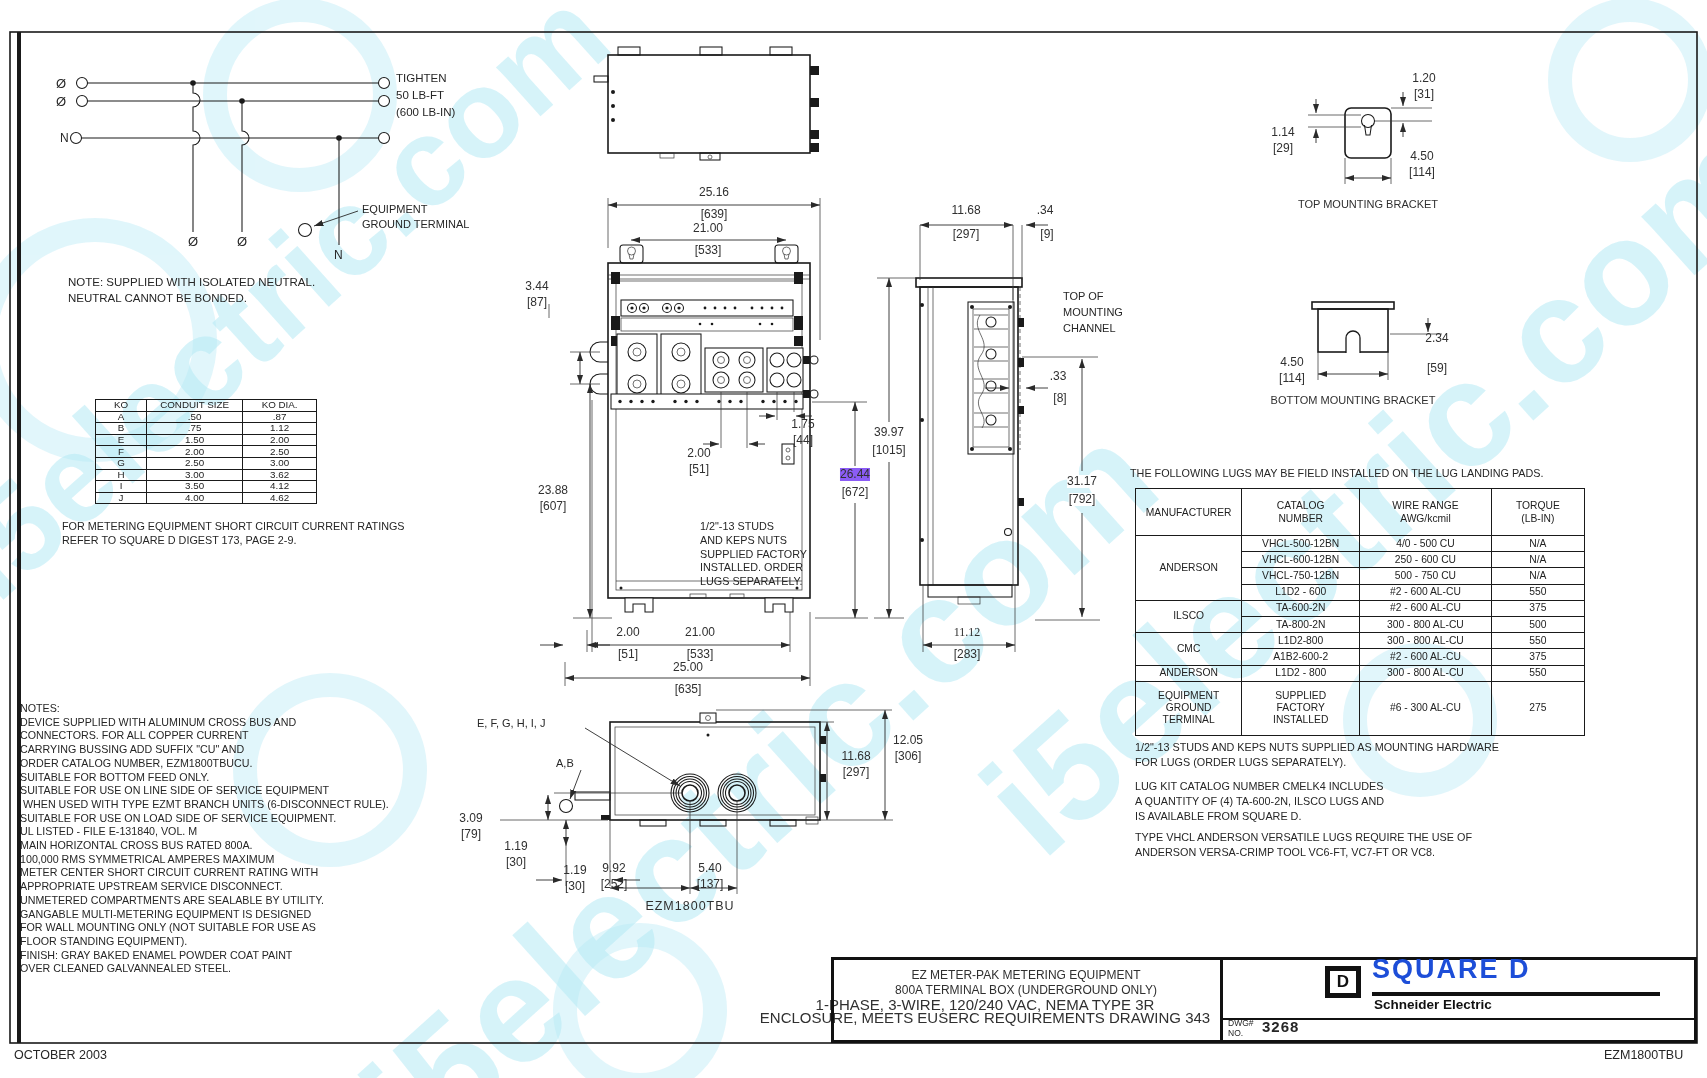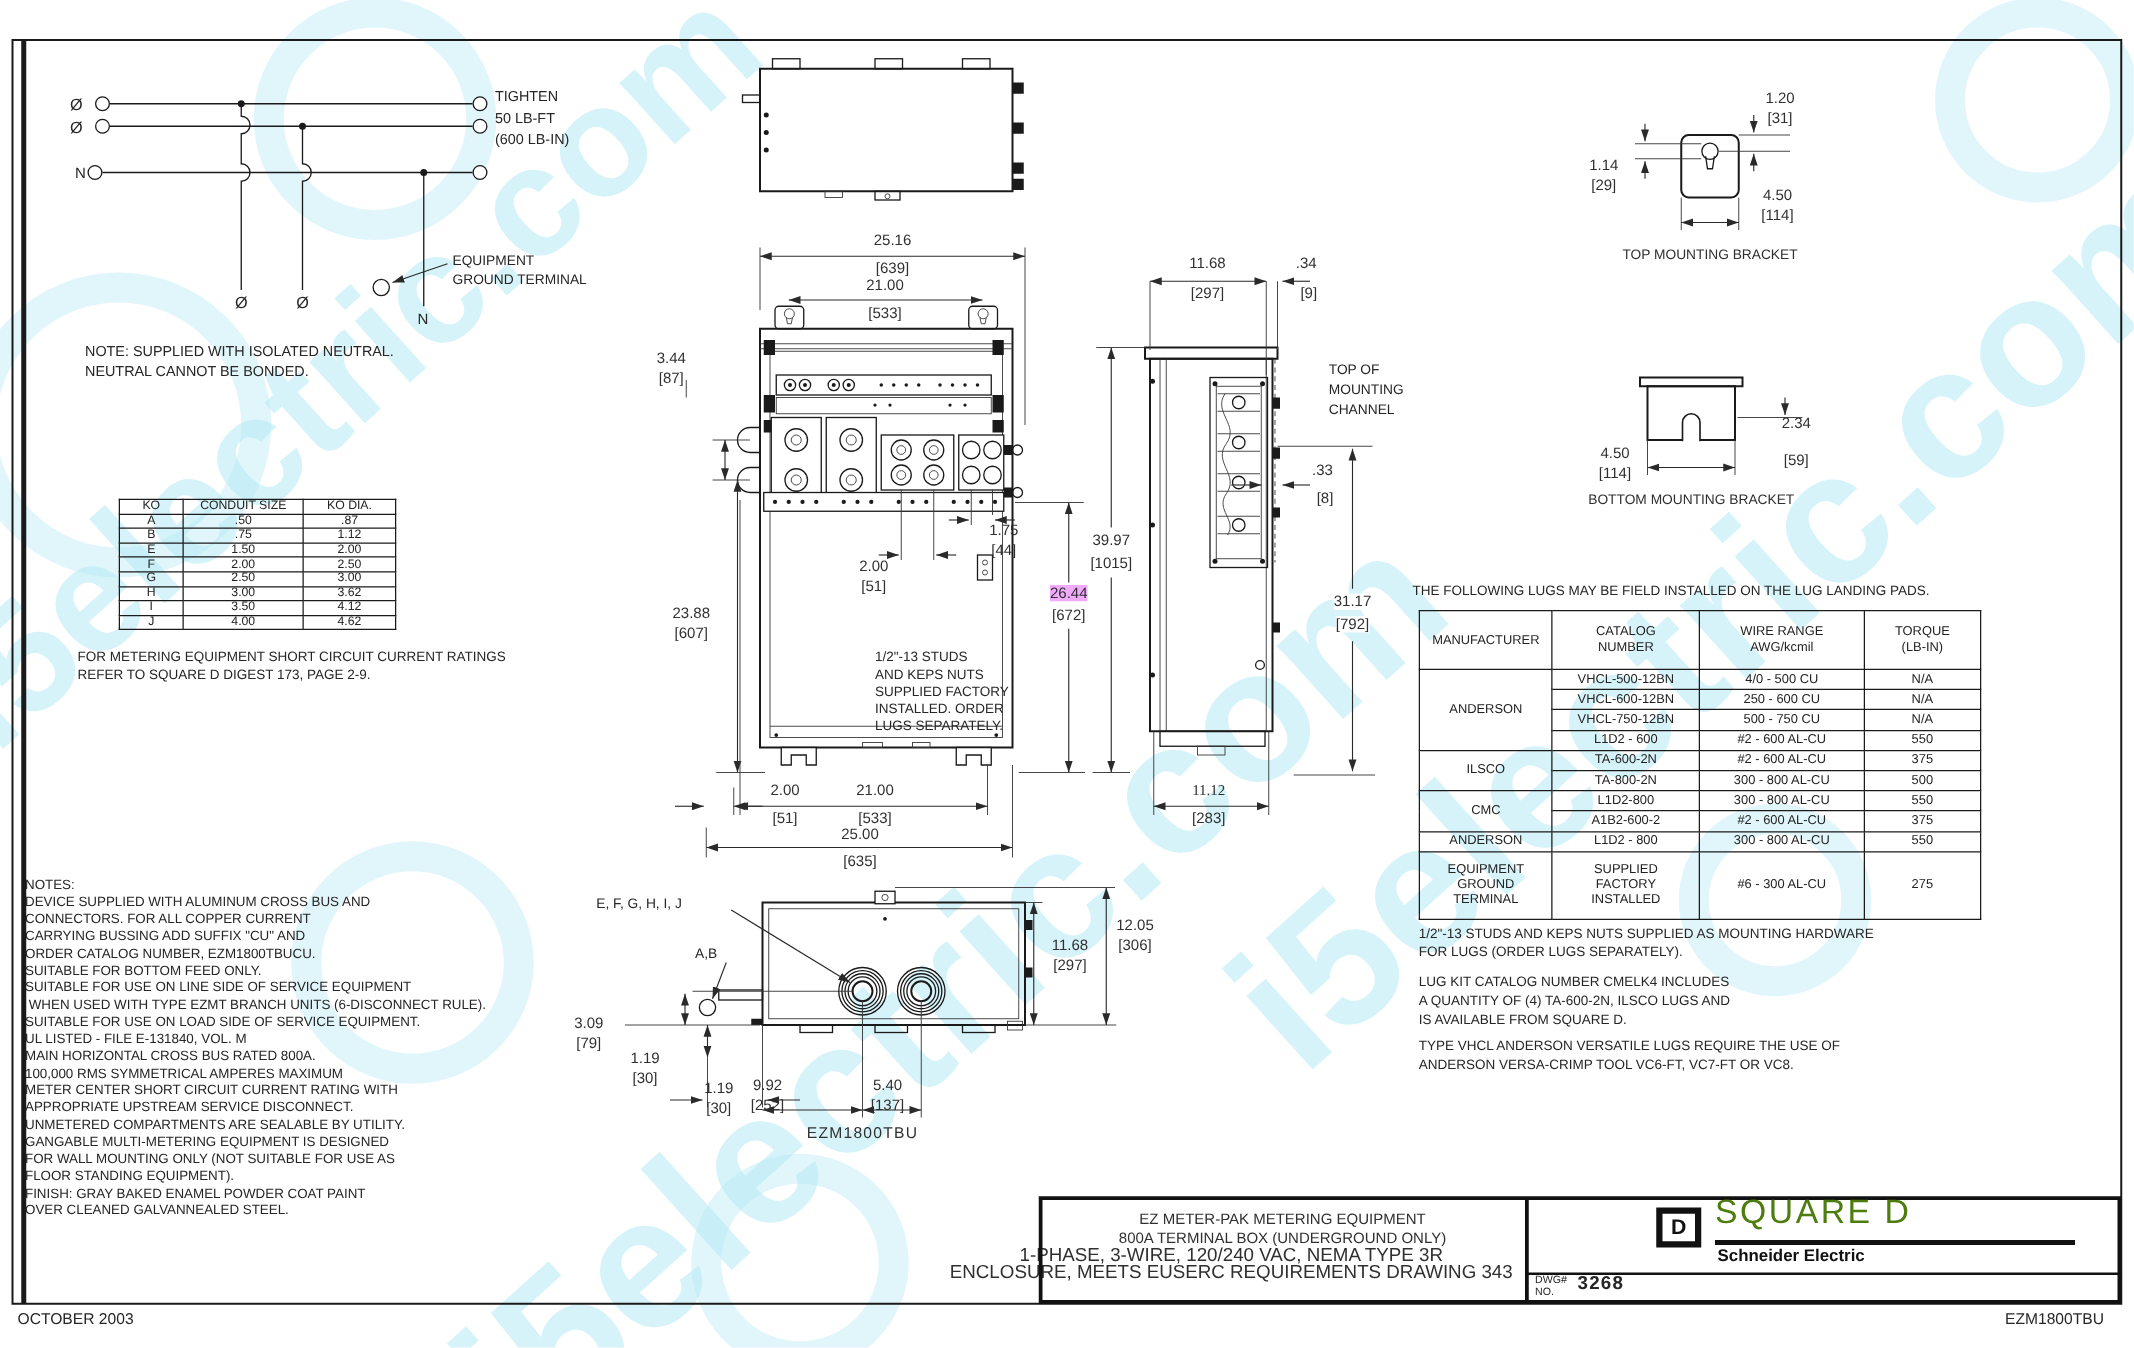--- a/index.html
+++ b/index.html
@@ -494,21 +494,21 @@
 <div class="dim" style="left:708px;top:222px;">21.00</div>
 <div class="dim" style="left:708px;top:244px;">[533]</div>
 <div class="dim" style="left:537px;top:280px;">3.44</div>
 <div class="dim" style="left:537px;top:296px;">[87]</div>
 <div class="dim" style="left:553px;top:484px;">23.88</div>
 <div class="dim" style="left:553px;top:500px;">[607]</div>
 <div class="dim" style="left:699px;top:447px;">2.00</div>
 <div class="dim" style="left:699px;top:463px;">[51]</div>
 <div class="dim" style="left:803px;top:418px;">1.75</div>
 <div class="dim" style="left:803px;top:434px;">[44]</div>
-<div class="dim" style="left:855px;top:468px;background:#f0abfc;">26.44</div>
+<div class="dim" style="left:855px;top:468px;background:#8b5cf6;">26.44</div>
 <div class="dim" style="left:855px;top:486px;background:#fff;">[672]</div>
 <div class="dim" style="left:889px;top:426px;background:#fff;">39.97</div>
 <div class="dim" style="left:889px;top:444px;background:#fff;">[1015]</div>
 <div class="dim" style="left:628px;top:626px;">2.00</div>
 <div class="dim" style="left:628px;top:648px;">[51]</div>
 <div class="dim" style="left:700px;top:626px;">21.00</div>
 <div class="dim" style="left:700px;top:648px;">[533]</div>
 <div class="dim" style="left:688px;top:661px;">25.00</div>
 <div class="dim" style="left:688px;top:683px;">[635]</div>
 <div class="dim" style="left:966px;top:204px;">11.68</div>
@@ -637,21 +637,21 @@
   <div class="tb-line" style="left:386px;top:58px;width:477px;height:2px;"></div>
 </div>
 <div class="dim pre ctr" style="left:1026px;top:968px;font-size:12px;line-height:14.5px;white-space:pre;">EZ METER-PAK METERING EQUIPMENT
 800A TERMINAL BOX (UNDERGROUND ONLY)</div>
 <div class="dim pre ctr" style="left:985px;top:998px;font-size:15px;line-height:13px;white-space:pre;">1-PHASE, 3-WIRE, 120/240 VAC, NEMA TYPE 3R
 ENCLOSURE, MEETS EUSERC REQUIREMENTS DRAWING 343</div>
 <div class="abs" style="left:1325px;top:966px;width:26px;height:22px;border:5px solid #111;z-index:5;
             display:flex;align-items:center;justify-content:center;font-weight:900;font-size:17px;color:#111;">
     <span>D</span>
   </div>
-<div class="txt" style="left:1372px;top:962px;font-size:27px;font-weight:400;letter-spacing:2px;color:#4d7c0f;z-index:5;text-align:right;">SQUARE D</div>
+<div class="txt" style="left:1372px;top:962px;font-size:27px;font-weight:700;letter-spacing:2px;color:#1d4ed8;z-index:5;text-align:right;">SQUARE D</div>
 <div class="abs" style="left:1372px;top:992px;width:288px;height:3.5px;background:#111;z-index:5;"></div>
 <div class="txt" style="left:1374px;top:997px;font-size:13.5px;font-weight:700;color:#111;z-index:5;">Schneider Electric</div>
 <div class="txt pre" style="left:1228px;top:1019px;font-size:8.5px;line-height:9.5px;z-index:5;">DWG#
 NO.</div>
 <div class="txt" style="left:1262px;top:1019px;font-size:15px;font-weight:bold;letter-spacing:1px;z-index:5;">3268</div>
 
 <div class="txt" style="left:14px;top:1048px;font-size:12.5px;">OCTOBER 2003</div>
 <div class="txt" style="left:1604px;top:1048px;font-size:12.5px;">EZM1800TBU</div>
 
 </body></html>

